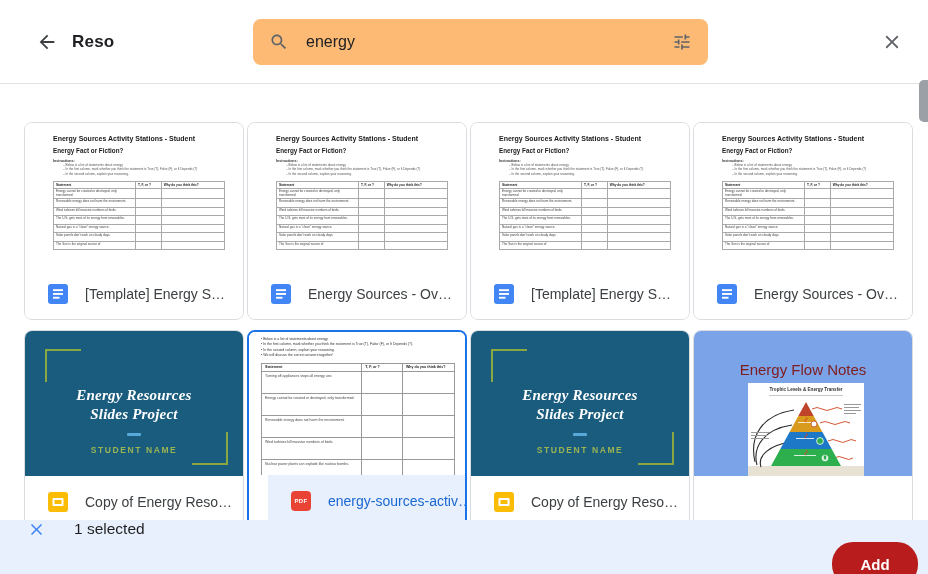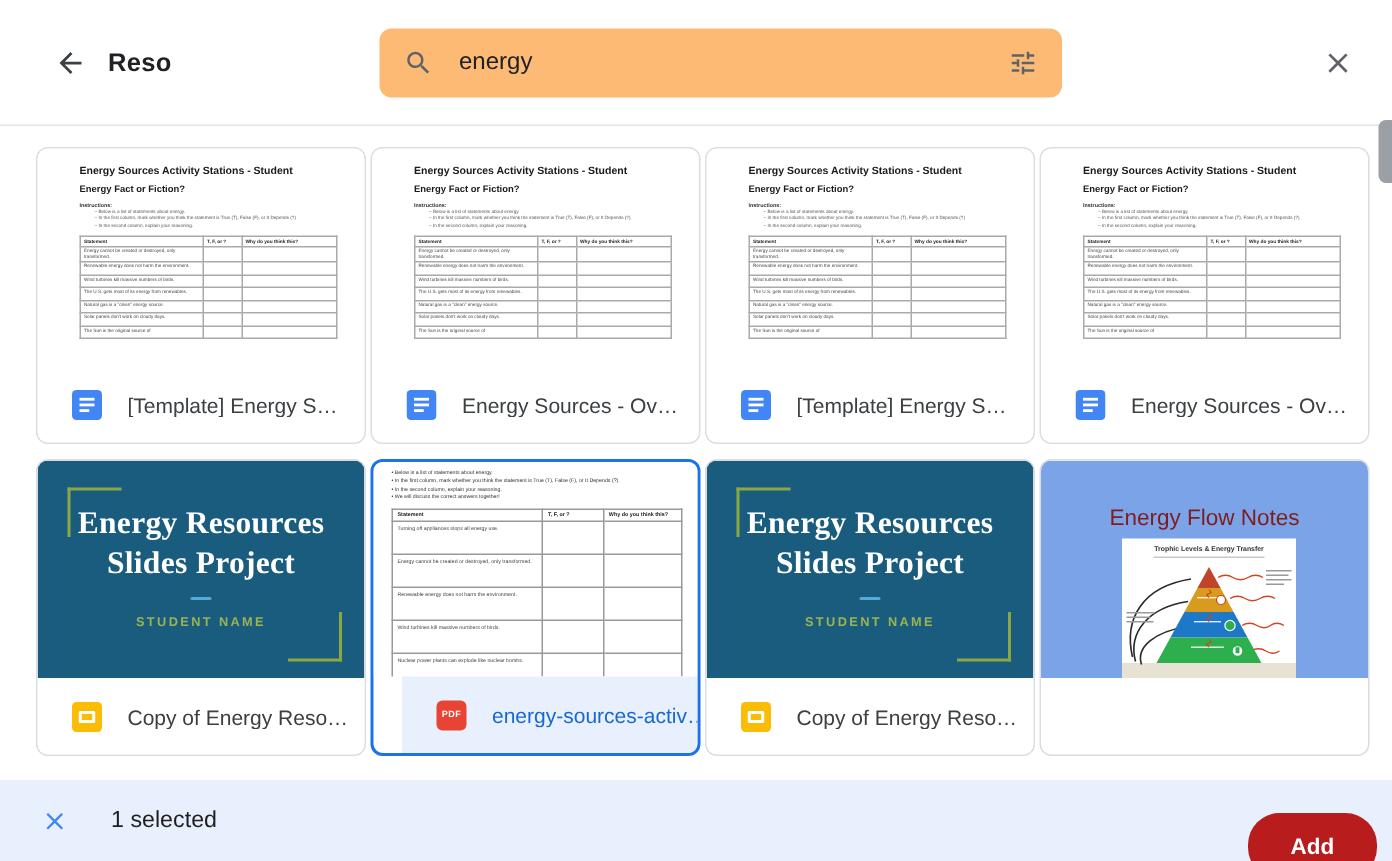--- a/index.html
+++ b/index.html
@@ -14,21 +14,21 @@
   .back-label { font-size:17px; font-weight:600; color:#202124; letter-spacing:.2px; }
   .search { position:absolute; left:253px; top:19px; width:455px; height:46px; background:#fdba74;
             border-radius:8px; display:flex; align-items:center; padding:0 16px; }
   .search svg { width:20px; height:20px; fill:#5f6368; flex:none; }
   .search-input { flex:1; margin-left:17px; border:none; background:transparent; outline:none;
                   font-size:16px; color:#202124; font-family:"Liberation Sans",sans-serif; }
   .close-btn { position:absolute; right:25px; top:31px; width:22px; height:22px; cursor:pointer; }
   .close-btn svg { width:22px; height:22px; fill:#5f6368; }
 
   
-  .grid { position:absolute; left:24px; top:98px; display:grid;
+  .grid { position:absolute; left:24px; top:122px; display:grid;
           grid-template-columns:repeat(4,220px); grid-auto-rows:198px; column-gap:3px; row-gap:10px; }
   .card { position:relative; border:1px solid #dadce0; border-radius:8px; background:#fff;
           overflow:hidden; cursor:pointer; }
   .card.selected { border:2px solid #1a73e8; }
   .preview { position:absolute; left:0; right:0; top:0; bottom:51px; overflow:hidden; background:#fff; }
   .labelbar { position:absolute; left:0; right:0; bottom:0; height:51px; display:flex; align-items:center;
               padding-left:23px; gap:17px; background:#fff; }
   .card.selected .labelbar { background:#e8f0fe;margin-left:19px; }
   .flabel { font-size:14px; color:#3c4043; white-space:nowrap; overflow:hidden; }
   .card.selected .flabel { color:#1967d2; font-weight:500; }
@@ -57,39 +57,39 @@
   .p-b::before { content:"•  "; }
   .pdf-table { border-collapse:collapse; table-layout:fixed; width:194px; margin-top:4px; }
   .pdf-table th { font-size:3.6px; font-weight:700; color:#222; border:.6px solid #999;
                   padding:1.5px 3px; text-align:left; height:5px; }
   .pdf-table td { font-size:3.5px; color:#444; border:.6px solid #999; padding:2px 3px;
                   height:22px; vertical-align:top; line-height:1.45; }
   .pc1{width:52%} .pc2{width:21%} .pc3{width:27%}
 
   
   .slideprev { position:relative; height:100%; background:#1a5c7d; text-align:center; }
-  .s-title { padding-top:28px; font-family:"Liberation Serif",serif; font-size:21px; font-weight:700;
-             line-height:1.28; color:#fff; letter-spacing:.2px; }
+  .s-title { padding-top:55px; font-family:"Liberation Serif",serif; font-size:15px; font-weight:700;
+             line-height:1.28; color:#fff; letter-spacing:.2px;font-style:italic; }
   .s-dash { width:14px; height:2.5px; background:#57a9d9; margin:9px auto 0; border-radius:1px; }
   .s-sub { margin-top:9px; font-size:8.5px; font-weight:700; letter-spacing:1.6px; color:#9ab353; }
   .br-tl { position:absolute; left:20px; top:18px; width:36px; height:33px;
            border-left:2px solid #8aa742; border-top:2px solid #8aa742; }
   .br-br { position:absolute; right:15px; bottom:11px; width:36px; height:33px;
            border-right:2px solid #8aa742; border-bottom:2px solid #8aa742; }
 
   
   .flowprev { position:relative; height:100%; background:#7ba3e8; text-align:center; }
   .f-title { padding-top:30px; font-size:15px; color:#7f1d1d; }
   .f-img { position:absolute; left:54px; top:52px; width:116px; height:95px; background:#fff; overflow:hidden; }
   .f-img-title { font-size:4.6px; font-weight:700; color:#333; padding-top:4px; white-space:nowrap; }
   .f-cap { width:74px; height:1px; background:#c8c8c8; margin:2.5px auto 0; }
 
   
   .footer { position:absolute; left:0; right:0; bottom:0; height:54px; background:#e8f0fe;
-            display:flex; align-items:center; z-index:6; }
+            display:flex; align-items:flex-start; z-index:6; }
   .clear-x { margin-left:27px; width:19px; height:19px; cursor:pointer; }
   .clear-x svg { width:19px; height:19px; fill:#4285f4; }
   .sel-text { margin-left:28px; font-size:15.5px; color:#1f1f1f; }
   .add-btn { position:absolute; right:10px; top:6px; width:86px; height:44px; border-radius:21px;
              background:#b91c1c; color:#fff; font-size:15px; font-weight:700; border:none;
              display:flex; align-items:center; justify-content:center; cursor:pointer;
              font-family:"Liberation Sans",sans-serif;margin-top:16px; }
 
   .scroll-thumb { position:absolute; right:0; top:80px; width:9px; height:42px;
                   background:#9aa0a6; border-radius:5px 0 0 5px; z-index:7; }

